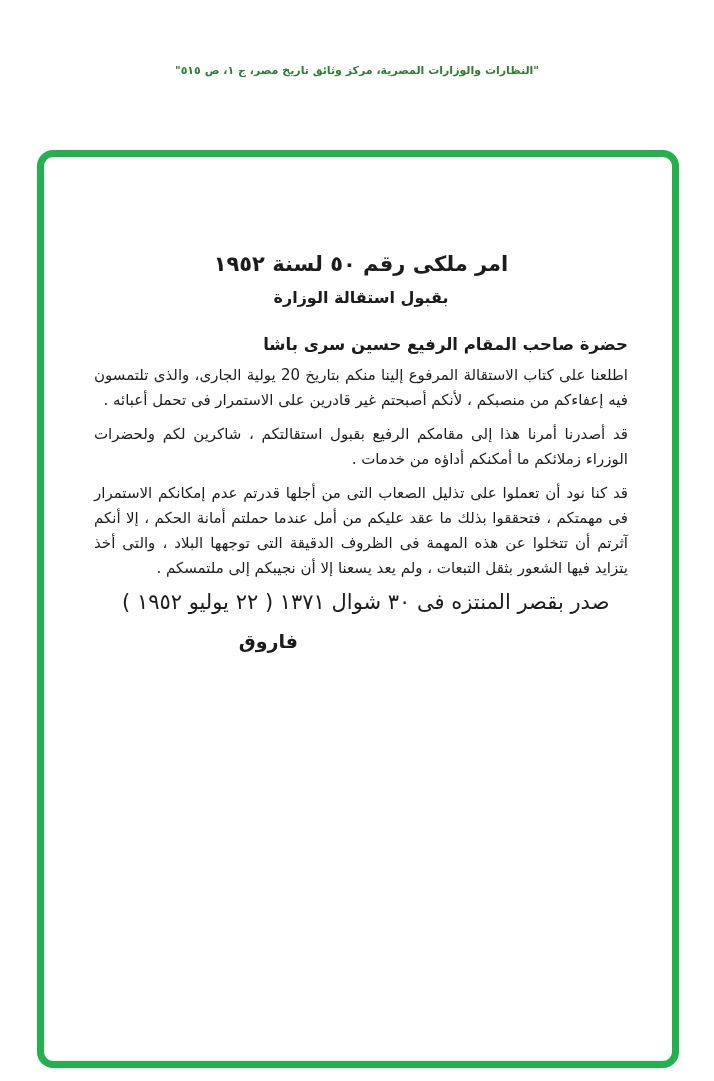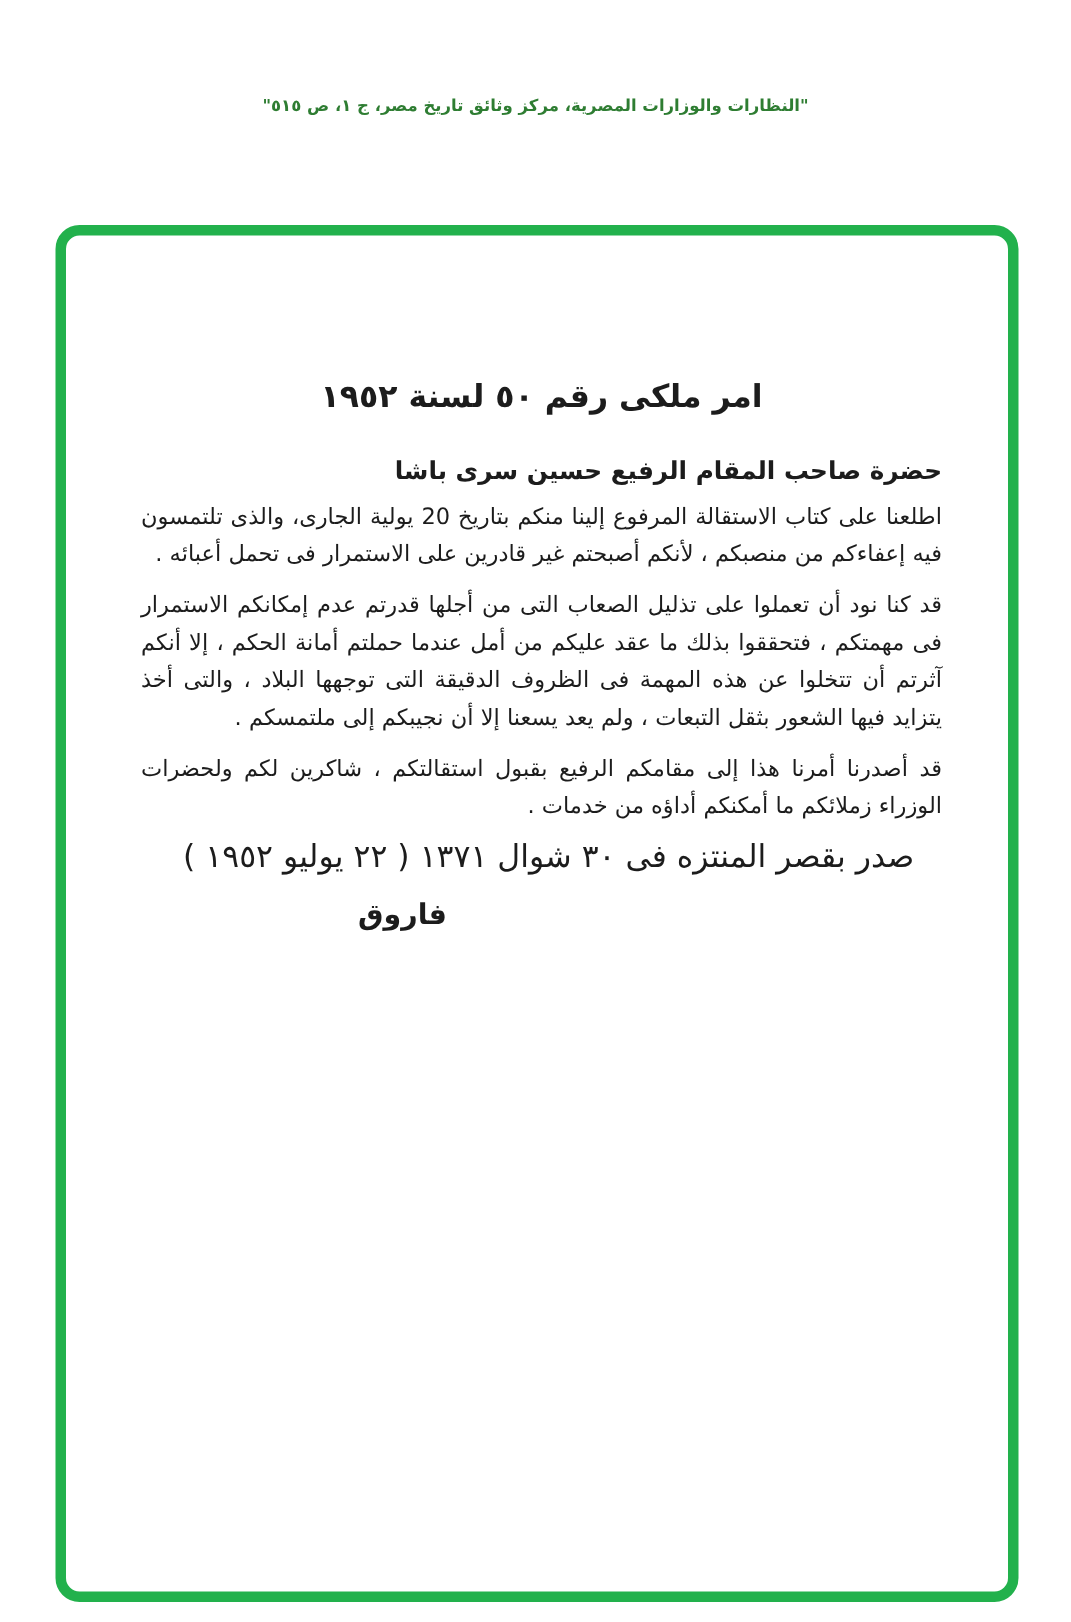--- a/index.html
+++ b/index.html
@@ -91,19 +91,20 @@
 </style>
 </head>
 <body>
 
 <header class="doc-header">
   <div class="doc-citation">"النظارات والوزارات المصرية، مركز وثائق تاريخ مصر، ج ١، ص ٥١٥"</div>
 </header>
 
 <section class="decree-box">
   <div class="decree-heading">امر ملكى رقم ٥٠ لسنة ١٩٥٢</div>
+  <div class="decree-subheading">بقبول استقالة الوزارة</div>
   <div class="decree-salutation">حضرة صاحب المقام الرفيع حسين سرى باشا</div>
   <p class="decree-paragraph">اطلعنا على كتاب الاستقالة المرفوع إلينا منكم بتاريخ 20 يولية الجارى، والذى تلتمسون فيه إعفاءكم من منصبكم ، لأنكم أصبحتم غير قادرين على الاستمرار فى تحمل أعبائه .</p>
+  <p class="decree-paragraph">قد أصدرنا أمرنا هذا إلى مقامكم الرفيع بقبول استقالتكم ، شاكرين لكم ولحضرات الوزراء زملائكم ما أمكنكم أداؤه من خدمات .</p>
   <p class="decree-paragraph">قد كنا نود أن تعملوا على تذليل الصعاب التى من أجلها قدرتم عدم إمكانكم الاستمرار فى مهمتكم ، فتحققوا بذلك ما عقد عليكم من أمل عندما حملتم أمانة الحكم ، إلا أنكم آثرتم أن تتخلوا عن هذه المهمة فى الظروف الدقيقة التى توجهها البلاد ، والتى أخذ يتزايد فيها الشعور بثقل التبعات ، ولم يعد يسعنا إلا أن نجيبكم إلى ملتمسكم .</p>
-  <p class="decree-paragraph">قد أصدرنا أمرنا هذا إلى مقامكم الرفيع بقبول استقالتكم ، شاكرين لكم ولحضرات الوزراء زملائكم ما أمكنكم أداؤه من خدمات .</p>
   <div class="decree-issued">صدر بقصر المنتزه فى ٣٠ شوال ١٣٧١ ( ٢٢ يوليو ١٩٥٢ )</div>
   <div class="decree-signature">فاروق</div>
 </section>
 
 </body></html>

